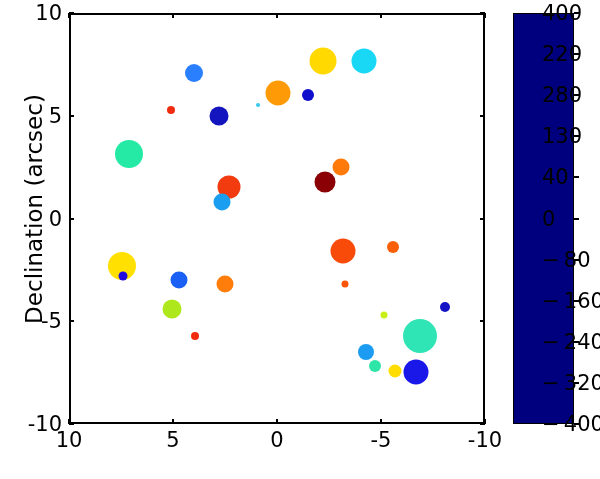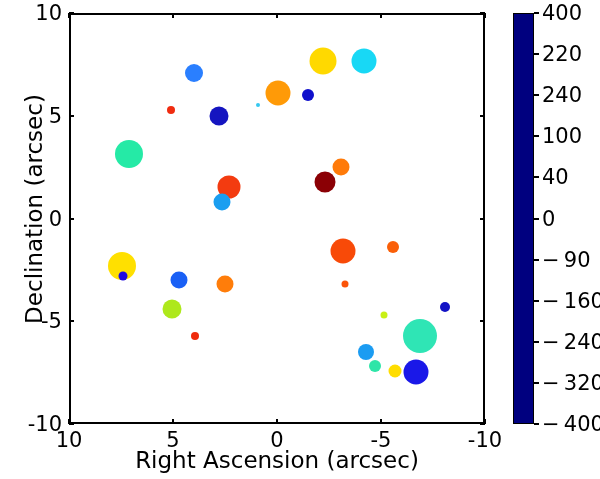--- a/index.html
+++ b/index.html
@@ -99,20 +99,21 @@
     white-space: nowrap;
   }
 
   
   .cbar-wrap {
     position: absolute;
     left: 513px;
     top: 13px;
     width: 21px;
     height: 411px;
+    padding-left: 40px;
   }
   .cbar-gradient {
     position: absolute;
     left: 0; top: 0;
     width: 100%;
     height: 100%;
     border: 1.5px solid #000000;
     box-sizing: border-box;
   }
   .cbar-tick {
@@ -200,40 +201,39 @@
       <div class="xticklabel" style="left: 277px; top: 430px;">0</div>
       <div class="xticklabel" style="left: 381px; top: 430px;">-5</div>
       <div class="xticklabel" style="left: 485px; top: 430px;">-10</div>
       <div class="yticklabel" style="left: 0px; width: 62px; top: 424px;">-10</div>
       <div class="yticklabel" style="left: 0px; width: 62px; top: 321.25px;">-5</div>
       <div class="yticklabel" style="left: 0px; width: 62px; top: 218.5px;">0</div>
       <div class="yticklabel" style="left: 0px; width: 62px; top: 115.75px;">5</div>
       <div class="yticklabel" style="left: 0px; width: 62px; top: 13px;">10</div>
     </div>
 
-  <div class="xlabel">Right Ascension (arcsec)</div>
   <div class="ylabel">Declination (arcsec)</div>
 
   <div class="cbar-wrap">
     <div class="cbar-gradient" id="cbar-gradient" style="background: linear-gradient(rgb(0, 0, 127) 100%, rgb(0, 0, 191) 94.5%, rgb(0, 0, 255) 89%, rgb(0, 96, 255) 77.5%, rgb(0, 184, 255) 66%, rgb(41, 255, 206) 57.5%, rgb(93, 255, 160) 50%, rgb(157, 255, 96) 44%, rgb(216, 255, 40) 37.5%, rgb(255, 232, 0) 31%, rgb(255, 160, 0) 24%, rgb(255, 94, 0) 17%, rgb(255, 28, 0) 10%, rgb(191, 0, 0) 4.5%, rgb(127, 0, 0) 0%);"></div>
     <div id="cbar-ticks-layer">
         <div class="cbar-tick" style="top: -1px;"></div>
         <div class="cbar-ticklabel" style="top: 0px;">400</div>
         <div class="cbar-tick" style="top: 40.1px;"></div>
         <div class="cbar-ticklabel" style="top: 41.1px;">220</div>
         <div class="cbar-tick" style="top: 81.2px;"></div>
-        <div class="cbar-ticklabel" style="top: 82.2px;">240</div>
+        <div class="cbar-ticklabel" style="top: 82.2px;">280</div>
         <div class="cbar-tick" style="top: 122.3px;"></div>
-        <div class="cbar-ticklabel" style="top: 123.3px;">100</div>
+        <div class="cbar-ticklabel" style="top: 123.3px;">130</div>
         <div class="cbar-tick" style="top: 163.4px;"></div>
         <div class="cbar-ticklabel" style="top: 164.4px;">40</div>
         <div class="cbar-tick" style="top: 204.5px;"></div>
         <div class="cbar-ticklabel" style="top: 205.5px;">0</div>
         <div class="cbar-tick" style="top: 245.6px;"></div>
-        <div class="cbar-ticklabel" style="top: 246.6px;">− 90</div>
+        <div class="cbar-ticklabel" style="top: 246.6px;">− 80</div>
         <div class="cbar-tick" style="top: 286.7px;"></div>
         <div class="cbar-ticklabel" style="top: 287.7px;">− 160</div>
         <div class="cbar-tick" style="top: 327.8px;"></div>
         <div class="cbar-ticklabel" style="top: 328.8px;">− 240</div>
         <div class="cbar-tick" style="top: 368.9px;"></div>
         <div class="cbar-ticklabel" style="top: 369.9px;">− 320</div>
         <div class="cbar-tick" style="top: 410px;"></div>
         <div class="cbar-ticklabel" style="top: 411px;">− 400</div>
       </div>
   </div>

